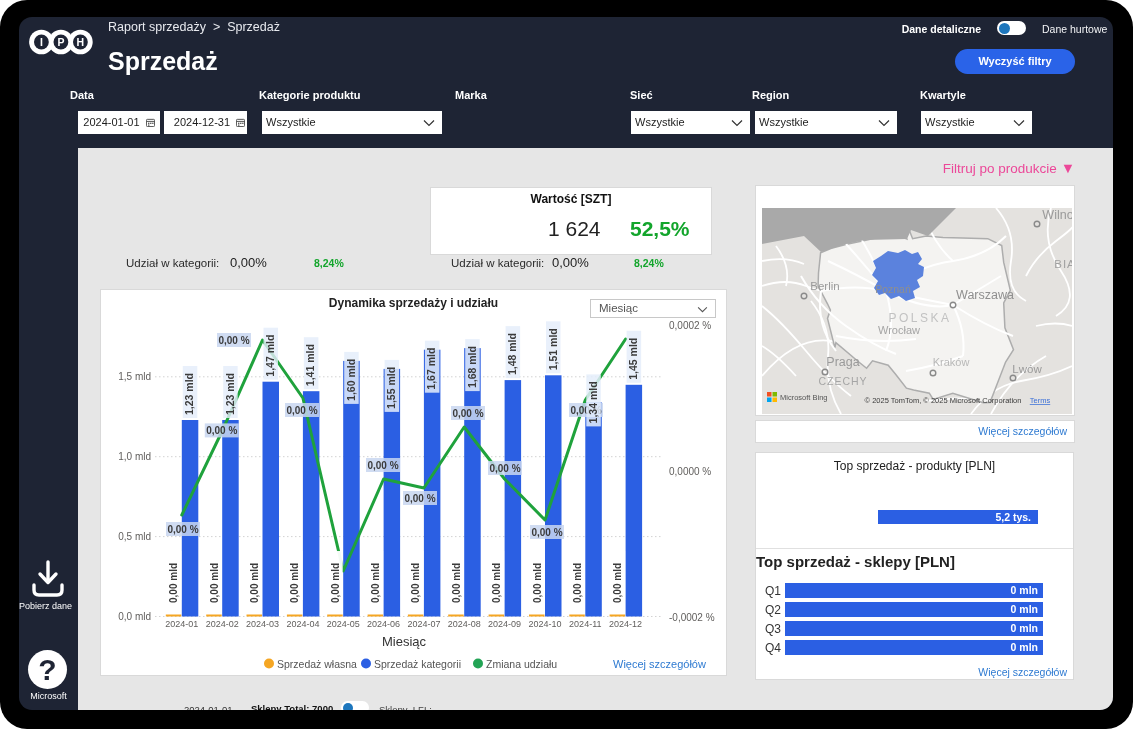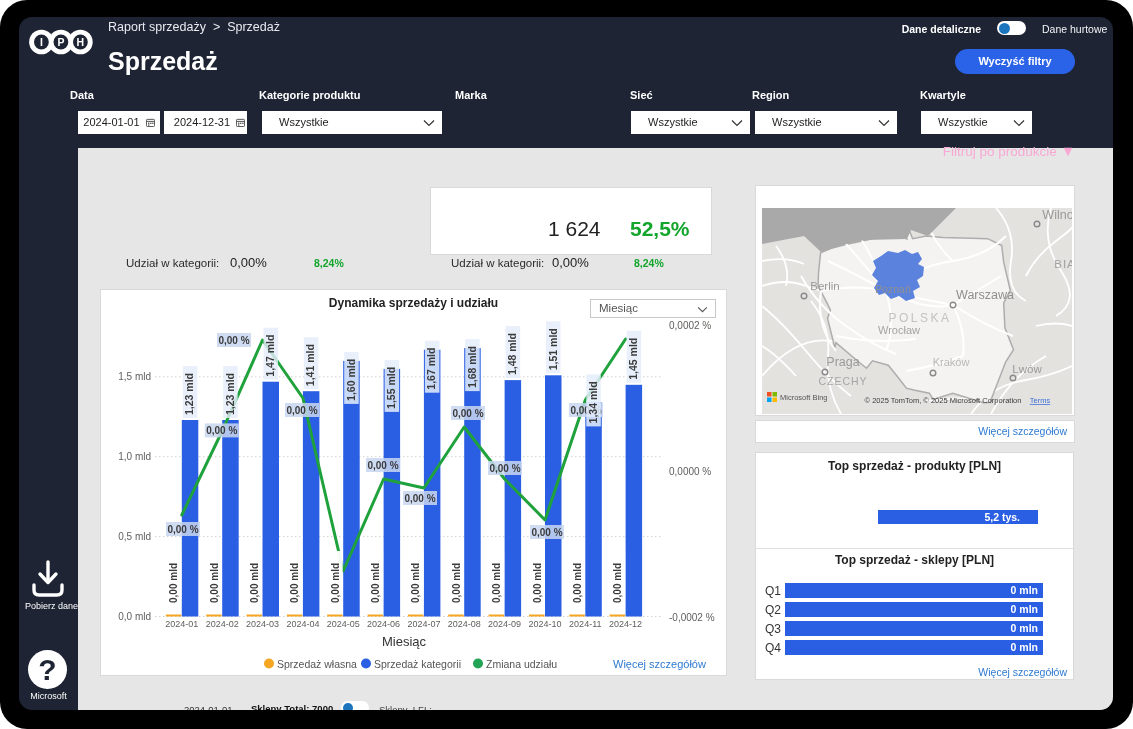--- a/index.html
+++ b/index.html
@@ -2,21 +2,21 @@
 <html><head><meta charset="utf-8">
 <style>
 *{margin:0;padding:0;box-sizing:border-box}
 html,body{width:1133px;height:729px;background:#fff;font-family:"Liberation Sans",sans-serif;overflow:hidden}
 .frame{position:absolute;inset:0;background:#000;border-radius:27px}
 .panel{position:absolute;left:19px;top:17px;width:1094px;height:693px;background:#1e2434;border-radius:13px;overflow:hidden}
 .abs{position:absolute}
 .gray{position:absolute;left:59px;top:131px;right:0;bottom:0;background:#e6e6e6}
 .card{position:absolute;background:#fff;border:1px solid #d9d9d9}
 .lbl{position:absolute;color:#fff;font-size:11px;font-weight:bold}
-.ctrl{position:absolute;height:23px;background:#fff;color:#1c1c1c;font-size:11px;line-height:23px;padding-left:17px;white-space:nowrap}
+.ctrl{position:absolute;height:23px;background:#fff;color:#1c1c1c;font-size:11px;line-height:23px;padding-left:4px;white-space:nowrap}
 .chev{position:absolute;right:7px;top:8px;width:12px;height:8px}
 .link{color:#2e7ad1;font-size:10.5px}
 </style></head>
 <body>
 <div class="frame"></div>
 <div class="panel">
 
   <svg class="abs" style="left:10px;top:12px" width="64" height="26" viewBox="0 0 64 26">
     <circle cx="12.4" cy="13" r="12.3" fill="#fff"></circle>
       <circle cx="31.9" cy="13" r="12.3" fill="#fff"></circle>
@@ -68,26 +68,27 @@
         <path d="M1,1.5 L6,6.5 L11,1.5" stroke="#333" stroke-width="1.2" fill="none"></path>
       </svg></div>
   <div class="ctrl" style="left:736px;top:94px;width:142px">Wszystkie<svg class="chev" viewBox="0 0 12 8">
         <path d="M1,1.5 L6,6.5 L11,1.5" stroke="#333" stroke-width="1.2" fill="none"></path>
       </svg></div>
   <div class="ctrl" style="left:902px;top:94px;width:111px">Wszystkie<svg class="chev" viewBox="0 0 12 8">
         <path d="M1,1.5 L6,6.5 L11,1.5" stroke="#333" stroke-width="1.2" fill="none"></path>
       </svg></div>
 
   <div class="gray"></div>
-  <div class="abs" style="right:38px;top:126px;color:#f9a8d4;font-size:13.5px">Filtruj po produkcie <span style="font-size:14.5px">▼</span></div>
+  <div class="abs" style="right:38px;top:143px;color:#ec4899;font-size:13.5px">Filtruj po produkcie <span style="font-size:14.5px">▼</span></div>
 
   <div class="abs" style="left:107px;top:240px;color:#2b2b2b;font-size:11.5px">Udział w kategorii:</div>
   <div class="abs" style="left:211px;top:238px;color:#222;font-size:13px">0,00%</div>
   <div class="abs" style="left:295px;top:240px;color:#13a52c;font-size:10.5px;font-weight:bold">8,24%</div>
   <div class="card" style="left:411px;top:170px;width:282px;height:68px">
+    <div class="abs" style="left:0;top:4px;width:100%;text-align:center;color:#111;font-size:12px;font-weight:bold">Wartość [SZT]</div>
     <div class="abs" style="left:117px;top:29px;color:#222;font-size:21px">1 624</div>
     <div class="abs" style="left:199px;top:29px;color:#13a52c;font-size:21px;font-weight:bold">52,5%</div>
   </div>
   <div class="abs" style="left:432px;top:240px;color:#2b2b2b;font-size:11.5px">Udział w kategorii:</div>
   <div class="abs" style="left:533px;top:238px;color:#222;font-size:13px">0,00%</div>
   <div class="abs" style="left:615px;top:240px;color:#13a52c;font-size:10.5px;font-weight:bold">8,24%</div>
 
   <div class="card" id="chartcard" style="left:81px;top:272px;width:627px;height:387px">
     <div class="abs" style="left:0;top:6px;width:100%;text-align:center;color:#222;font-size:12px;font-weight:bold">Dynamika sprzedaży i udziału</div>
     <div class="abs" style="left:489px;top:9px;width:126px;height:19px;border:1px solid #c8c8c8;color:#555;font-size:11.5px;line-height:17px;padding-left:8px">Miesiąc<svg class="chev" style="top:6px;width:11px;height:7px" viewBox="0 0 12 8">
@@ -292,24 +293,24 @@
       <text x="187" y="217" font-size="7.5" fill="#3b3b3b" text-anchor="middle">© 2025 TomTom, © 2025 Microsoft Corporation</text>
       <text x="284" y="217" font-size="7.5" fill="#3a6fd8" text-anchor="middle" text-decoration="underline">Terms</text>
       </g>
     </svg>
   </div>
   <div class="card" style="left:736px;top:403px;width:320px;height:23px">
     <div class="abs link" style="right:7px;top:4px">Więcej szczegółów</div>
   </div>
 
   <div class="card" style="left:736px;top:435px;width:319px;height:228px">
-    <div class="abs" style="left:0;top:6px;width:100%;text-align:center;color:#222;font-size:12px;font-weight:bold">Top sprzedaż - produkty [PLN]</div>
-    <div class="abs" style="left:122px;top:57px;width:160px;height:14px;background:#2b5fe3;color:#fff;font-size:10.5px;font-weight:bold;text-align:right;line-height:14px;padding-right:18px">5,2 tys.</div>
+    <div class="abs" style="left:0;top:6px;width:100%;text-align:center;color:#222;font-size:12px;font-weight:normal">Top sprzedaż - produkty [PLN]</div>
+    <div class="abs" style="left:122px;top:57px;width:160px;height:14px;background:#2b5fe3;color:#fff;font-size:10.5px;font-weight:bold;text-align:right;line-height:14px;padding-right:7px">5,2 tys.</div>
     <div class="abs" style="left:0;top:95px;width:100%;border-top:1px solid #e0e0e0"></div>
-    <div class="abs" style="left:0;top:100px;width:100%;text-align:center;color:#222;font-size:12px;font-weight:bold">Top sprzedaż - sklepy [PLN]</div>
+    <div class="abs" style="left:0;top:100px;width:100%;color:#222;font-size:15px;font-weight:bold">Top sprzedaż - sklepy [PLN]</div>
     <div class="abs" style="left:9px;top:131px;color:#333;font-size:12px">Q1</div>
     <div class="abs" style="left:9px;top:150px;color:#333;font-size:12px">Q2</div>
     <div class="abs" style="left:9px;top:169px;color:#333;font-size:12px">Q3</div>
     <div class="abs" style="left:9px;top:188px;color:#333;font-size:12px">Q4</div>
     <div class="abs" style="left:29px;top:130px;width:258px;height:15px;background:#2b5fe3;color:#fff;font-size:10.5px;font-weight:bold;text-align:right;line-height:15px;padding-right:5px">0 mln</div>
     <div class="abs" style="left:29px;top:149px;width:258px;height:15px;background:#2b5fe3;color:#fff;font-size:10.5px;font-weight:bold;text-align:right;line-height:15px;padding-right:5px">0 mln</div>
     <div class="abs" style="left:29px;top:168px;width:258px;height:15px;background:#2b5fe3;color:#fff;font-size:10.5px;font-weight:bold;text-align:right;line-height:15px;padding-right:5px">0 mln</div>
     <div class="abs" style="left:29px;top:187px;width:258px;height:15px;background:#2b5fe3;color:#fff;font-size:10.5px;font-weight:bold;text-align:right;line-height:15px;padding-right:5px">0 mln</div>
     <div class="abs link" style="right:6px;top:213px">Więcej szczegółów</div>
   </div>
@@ -320,16 +321,16 @@
   <div class="abs" style="left:322px;top:684px;width:28px;height:13px;background:#fff;border-radius:7px">
     <div class="abs" style="left:1.5px;top:1.5px;width:10px;height:10px;border-radius:50%;background:#1d76bd"></div>
   </div>
   <div class="abs" style="left:360px;top:687px;color:#444;font-size:9.5px">Sklepy&nbsp; LFL:</div>
 
   <svg class="abs" style="left:11px;top:542px" width="36" height="42" viewBox="0 0 36 42">
     <path d="M18 3 L18 22" stroke="#fff" stroke-width="3.4" fill="none" stroke-linecap="round"></path>
     <path d="M10 15 L18 23.5 L26 15" stroke="#fff" stroke-width="3.4" fill="none" stroke-linecap="round" stroke-linejoin="round"></path>
     <path d="M4 26 L4 31 Q4 36 9 36 L27 36 Q32 36 32 31 L32 26" stroke="#fff" stroke-width="3.4" fill="none" stroke-linecap="round"></path>
   </svg>
-  <div class="abs" style="left:0;top:584px;width:59px;text-align:right;color:#fff;font-size:9px">Pobierz dane</div>
+  <div class="abs" style="left:0;top:584px;width:59px;text-align:left;color:#fff;font-size:9px">Pobierz dane</div>
   <div class="abs" style="left:9px;top:633px;width:39px;height:39px;border-radius:50%;background:#fff;color:#1e2434;font-size:30px;font-weight:bold;text-align:center;line-height:39px">?</div>
   <div class="abs" style="left:0;top:674px;width:59px;text-align:center;color:#fff;font-size:9px">Microsoft</div>
 </div>
 
 </body></html>

